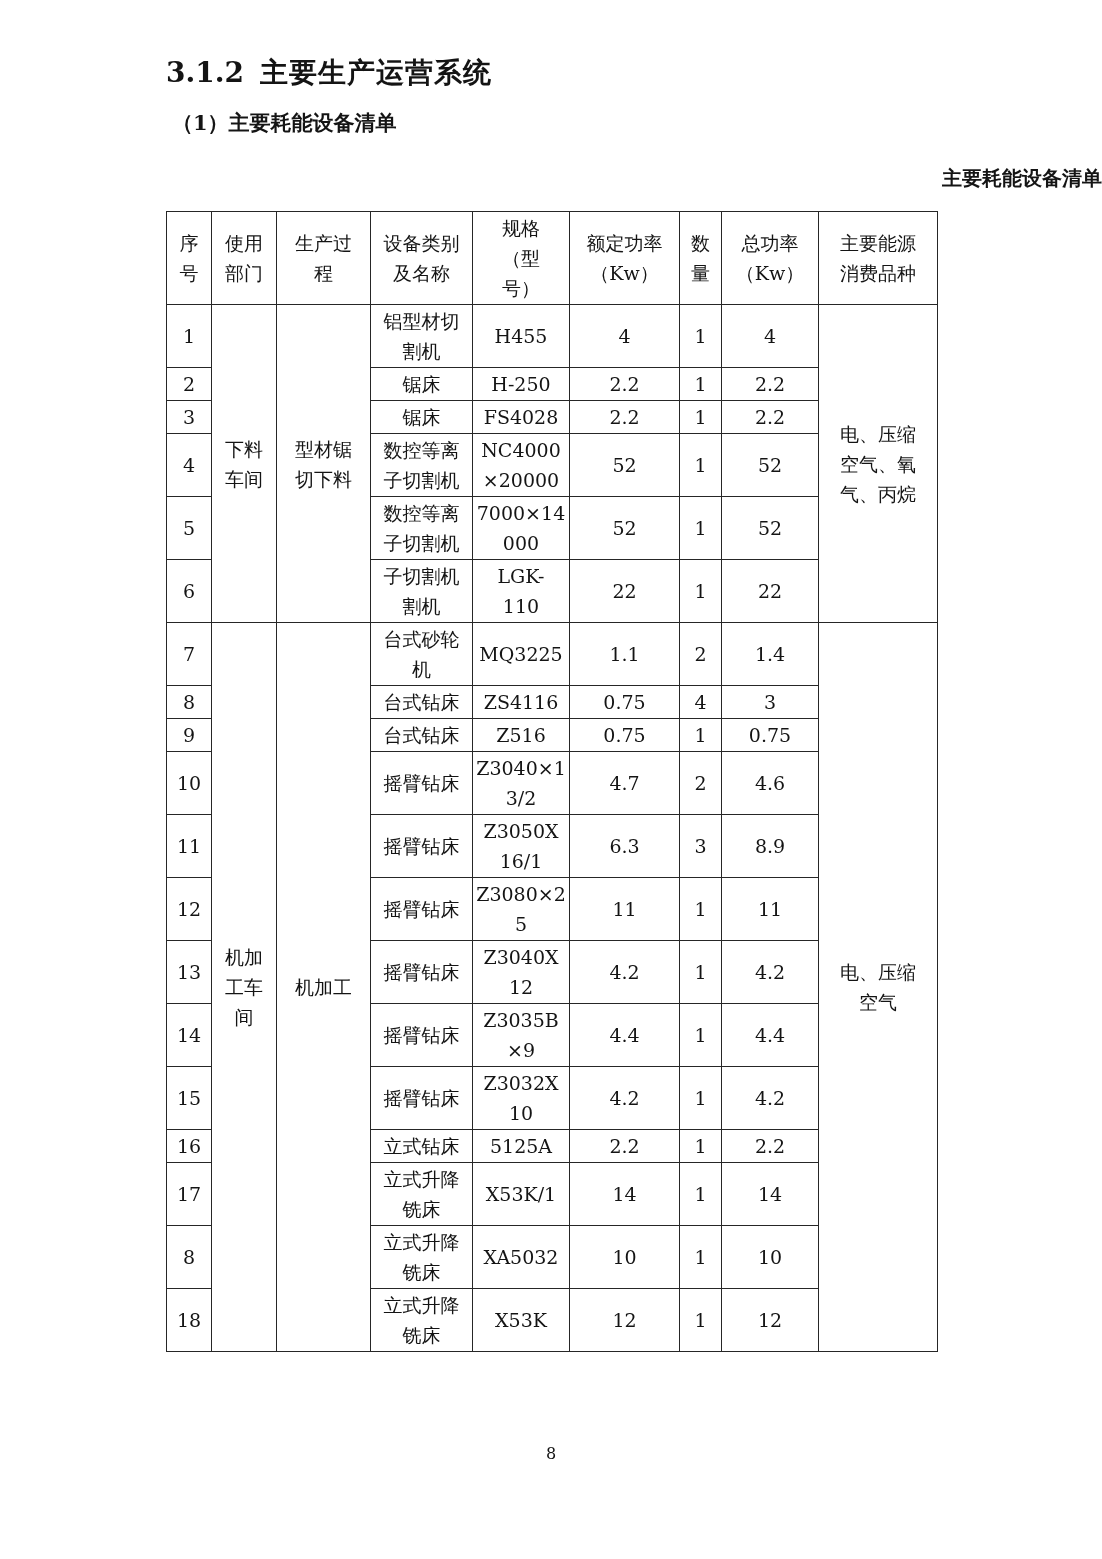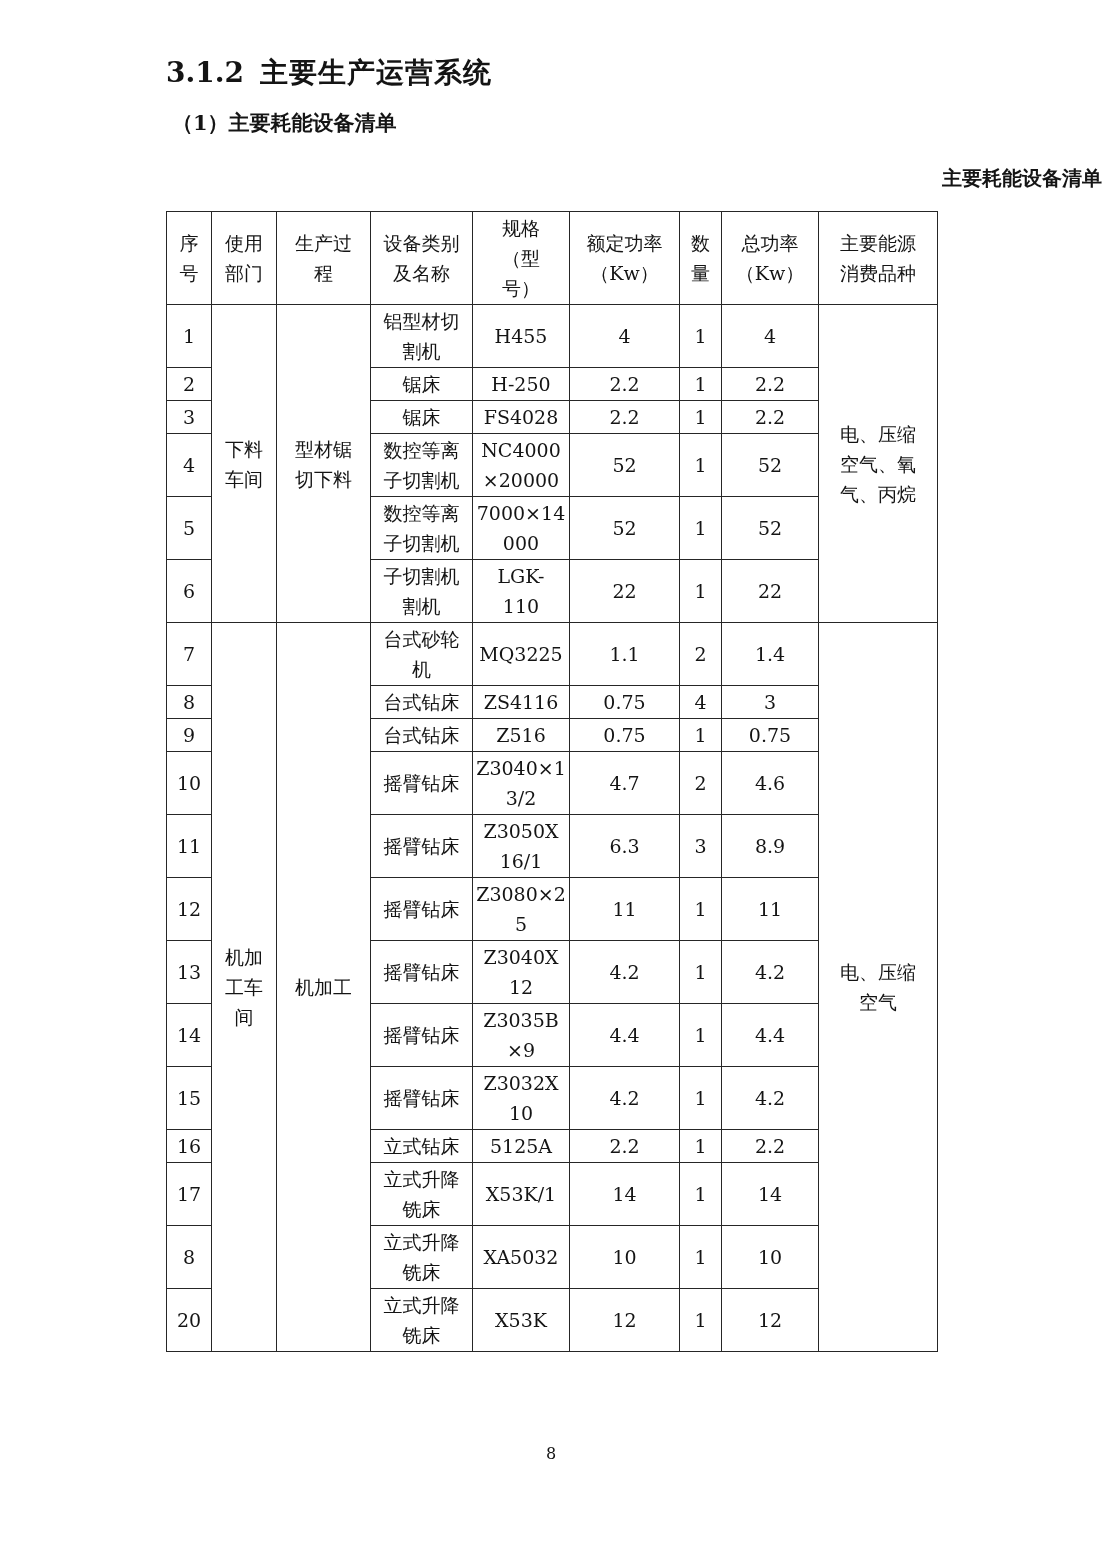--- a/index.html
+++ b/index.html
@@ -278,21 +278,21 @@
       <tr>
         <td>8</td>
         <td>立式升降
 铣床</td>
         <td>XA5032</td>
         <td>10</td>
         <td>1</td>
         <td>10</td>
       </tr>
       <tr>
-        <td>20</td>
+        <td>18</td>
         <td>立式升降
 铣床</td>
         <td>X53K</td>
         <td>12</td>
         <td>1</td>
         <td>12</td>
       </tr>
     </tbody>
   </table>
 

